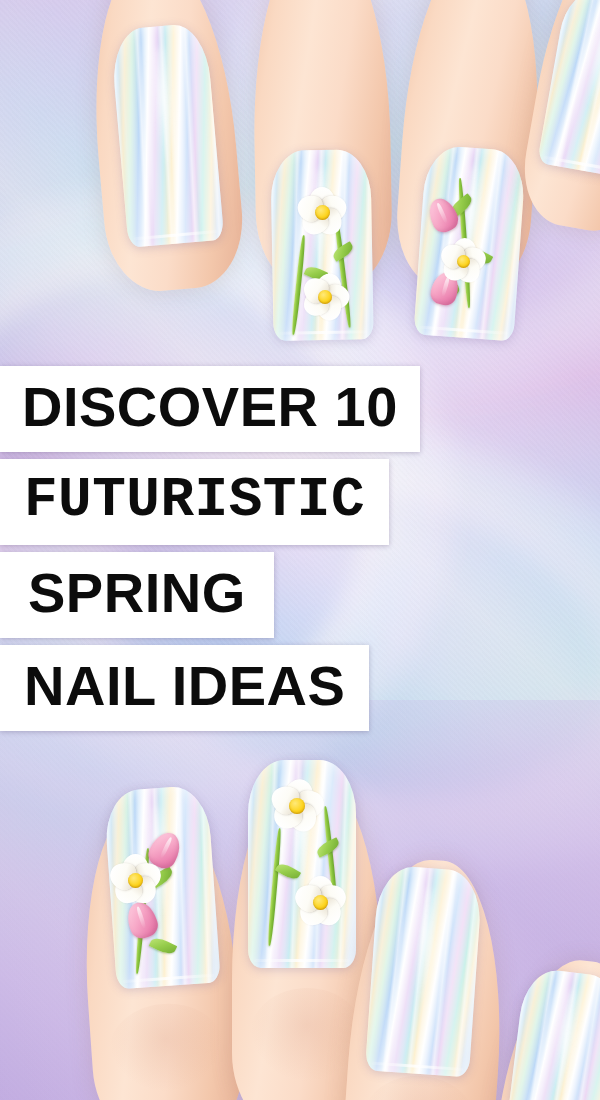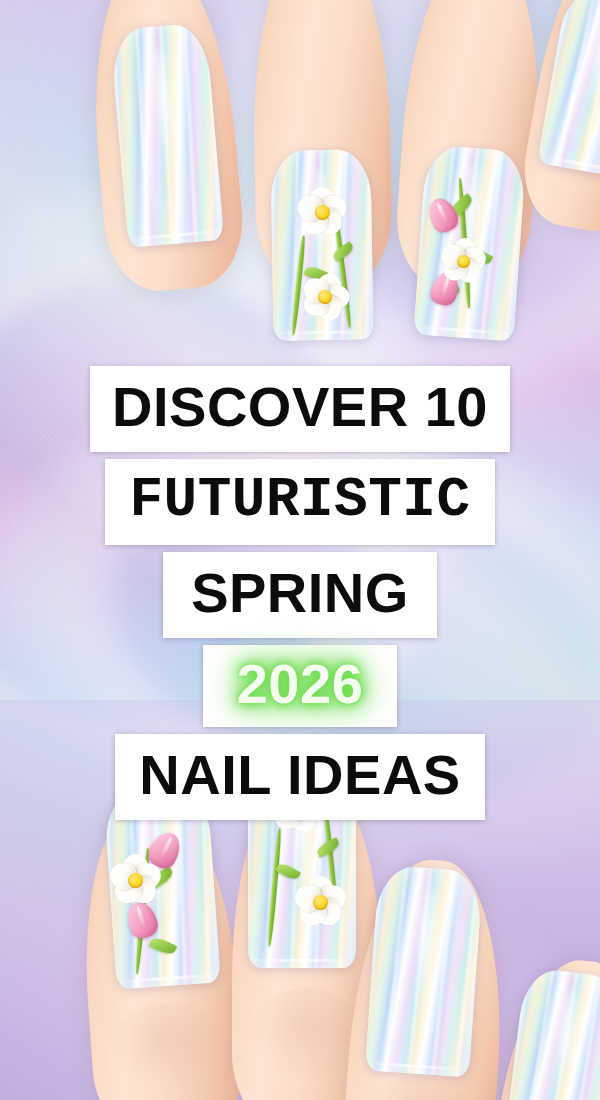--- a/index.html
+++ b/index.html
@@ -214,21 +214,21 @@
   .leaf{
     position:absolute; z-index:3;
     background:linear-gradient(135deg,#c3e87c 0%,#95cc4a 50%,#6fa830 100%);
     border-radius:60% 5% 60% 5%;
     box-shadow:0 1px 2px rgba(70,110,30,.35);
   }
 
   
   .headline { position:absolute; left:0; right:0; z-index:30; }
   .line {
-    display:flex; justify-content:center;
+    display:flex; justify-content:flex-start;
     margin-bottom:7px;
   }
   .chip {
     background:#ffffff;
     color:#0c0c0c;
     font-weight:700;
     letter-spacing:.5px;
     line-height:1;
     white-space:nowrap;
     box-shadow:0 1px 5px rgba(60,40,90,.28);
@@ -329,23 +329,20 @@
     <div class="line">
       <span class="chip chip-1">DISCOVER 10</span>
     </div>
     <div class="line">
       <span class="chip chip-2">FUTURISTIC</span>
     </div>
     <div class="line">
       <span class="chip chip-3">SPRING</span>
     </div>
     <div class="line">
-      <span class="chip chip-4">2026</span>
-    </div>
-    <div class="line">
       <span class="chip chip-5">NAIL IDEAS</span>
     </div>
   </div>
 
   <div>
 
     <div class="finger" style="left:86px; top:800px; width:150px; height:340px; transform:rotate(-4deg);"></div>
     <div class="nail" style="left:110px; top:788px; width:104px; height:198px; transform:rotate(-4deg);">
       <div class="nail-tipline"></div>
     </div>

